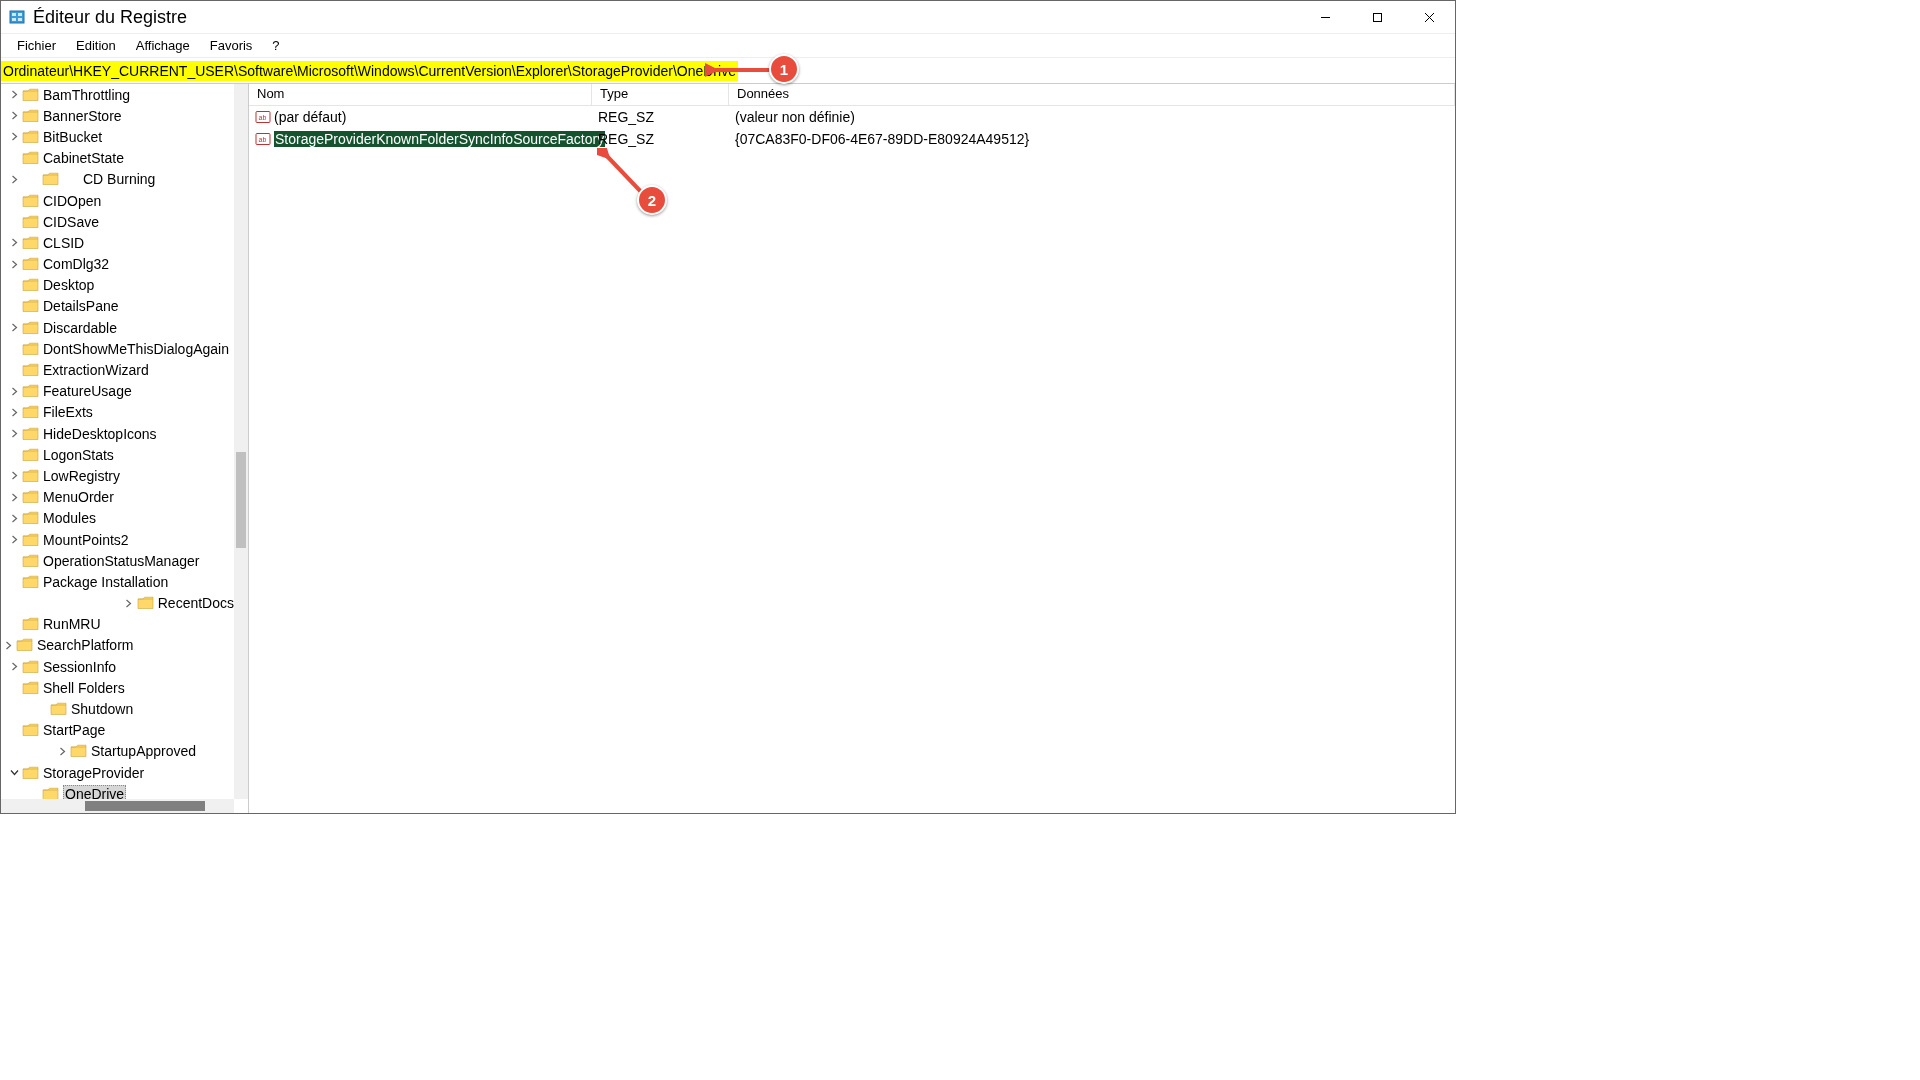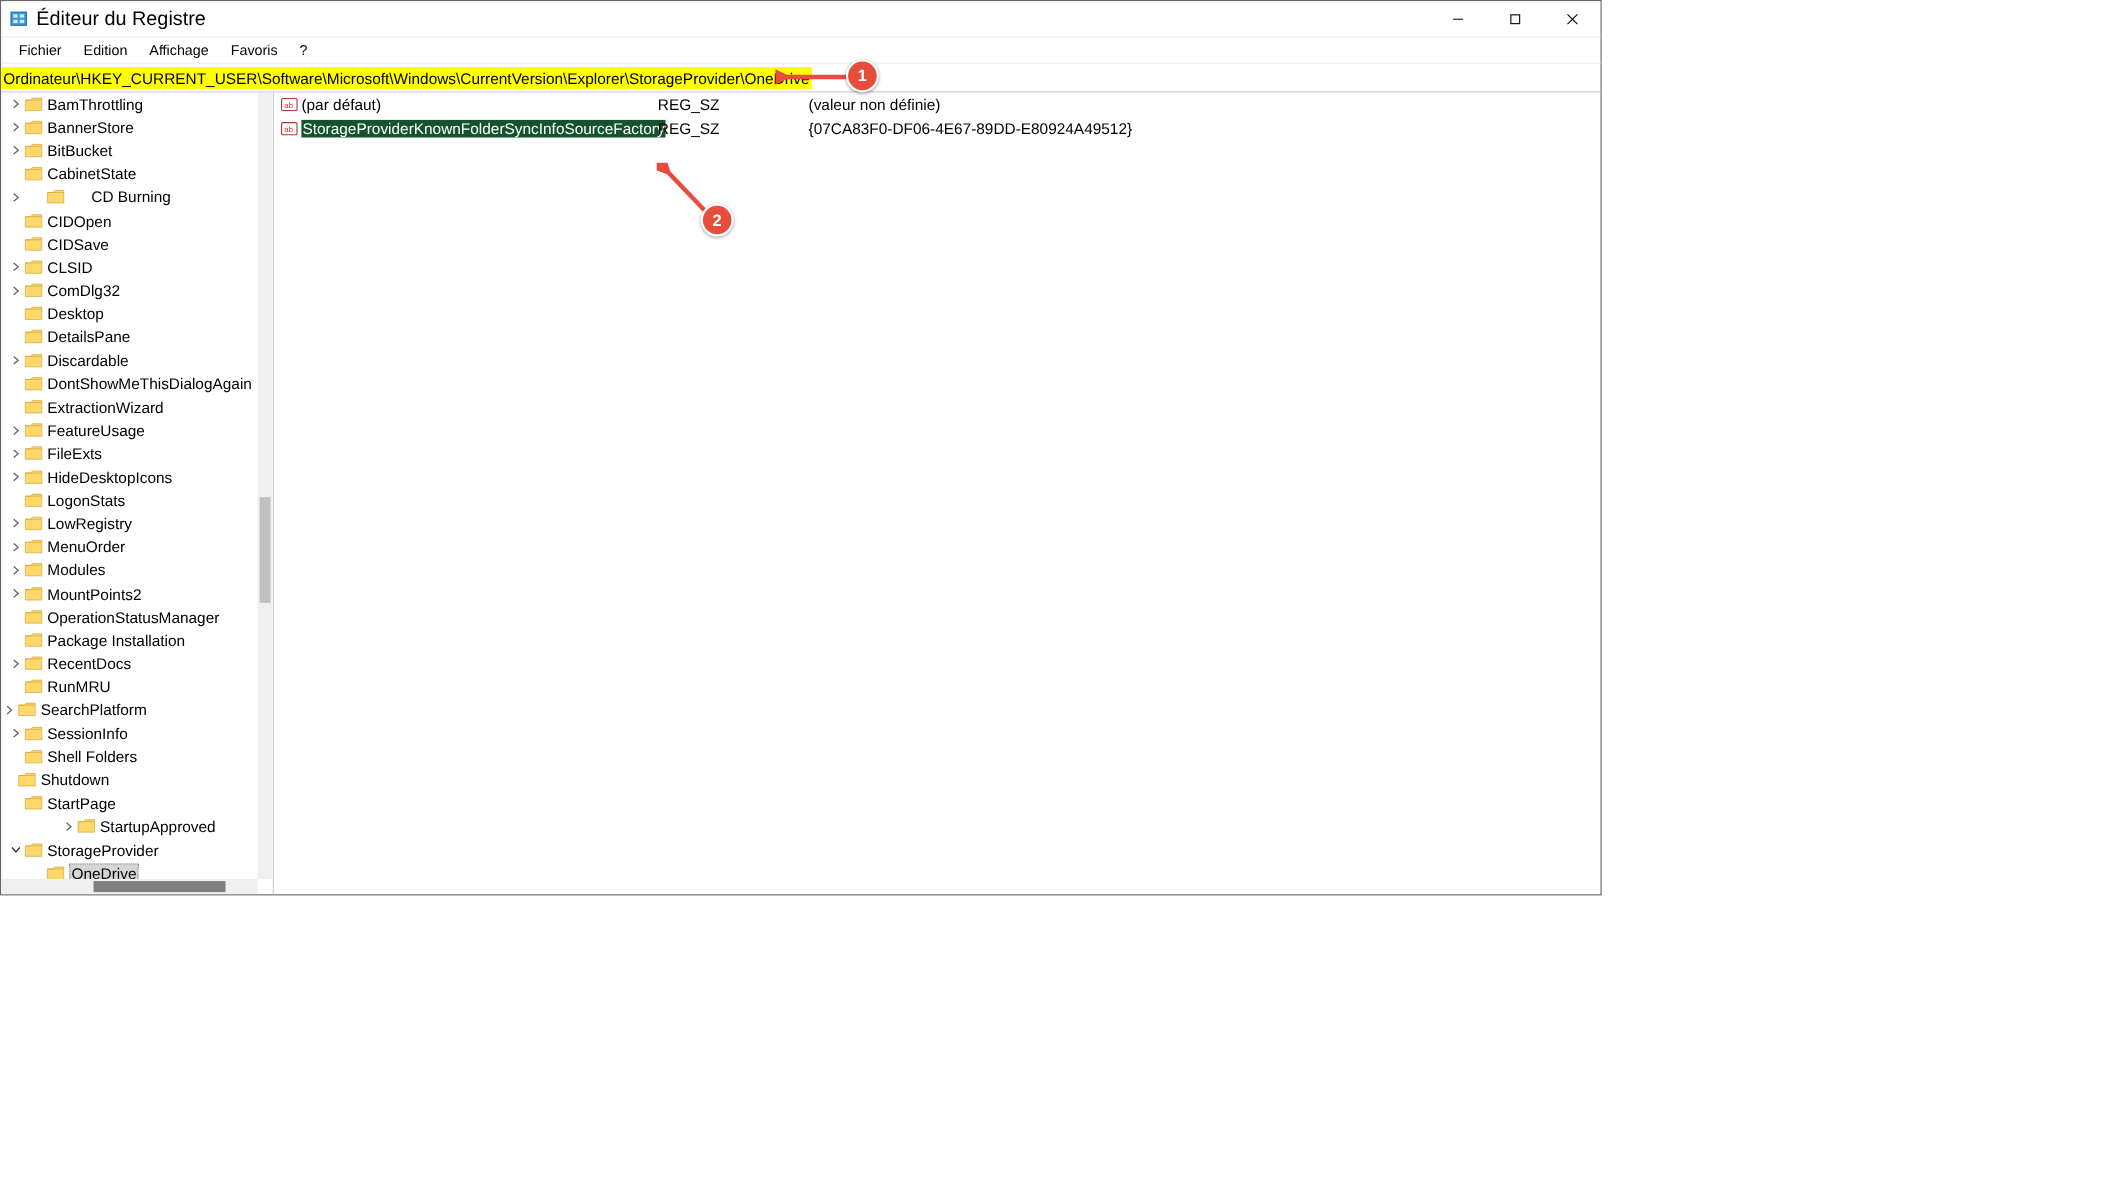--- a/index.html
+++ b/index.html
@@ -393,21 +393,21 @@
           <div class="node" style="padding-left: 6px;">
             <span class="noexp"></span>
             <span class="folder">
               <svg viewBox="0 0 17 14">
                 <path d="M1 3 L6 3 L7.5 1.2 L16 1.2 L16 12.5 L1 12.5 Z" fill="#ffd869" stroke="#caa43a" stroke-width="0.6"></path>
                 <path d="M1 3 L16 3" stroke="#caa43a" stroke-width="0.6"></path>
               </svg>
             </span>
             <span class="node-label">Package Installation</span>
           </div>
-          <div class="node" style="padding-left: 6px;">
+          <div class="node" style="padding-left: 6px; justify-content: flex-end;">
             <span class="expander">
               <svg viewBox="0 0 9 9">
                 <path d="M2.5 1 L6.5 4.5 L2.5 8" fill="none" stroke="#666" stroke-width="1.2"></path>
               </svg>
             </span>
             <span class="folder">
               <svg viewBox="0 0 17 14">
                 <path d="M1 3 L6 3 L7.5 1.2 L16 1.2 L16 12.5 L1 12.5 Z" fill="#ffd869" stroke="#caa43a" stroke-width="0.6"></path>
                 <path d="M1 3 L16 3" stroke="#caa43a" stroke-width="0.6"></path>
               </svg>
@@ -455,21 +455,21 @@
           <div class="node" style="padding-left: 6px;">
             <span class="noexp"></span>
             <span class="folder">
               <svg viewBox="0 0 17 14">
                 <path d="M1 3 L6 3 L7.5 1.2 L16 1.2 L16 12.5 L1 12.5 Z" fill="#ffd869" stroke="#caa43a" stroke-width="0.6"></path>
                 <path d="M1 3 L16 3" stroke="#caa43a" stroke-width="0.6"></path>
               </svg>
             </span>
             <span class="node-label">Shell Folders</span>
           </div>
-          <div class="node" style="padding-left: 0;">
+          <div class="node" style="padding-left: 10px; margin-left: 24px;">
             <span class="noexp"></span>
             <span class="folder">
               <svg viewBox="0 0 17 14">
                 <path d="M1 3 L6 3 L7.5 1.2 L16 1.2 L16 12.5 L1 12.5 Z" fill="#ffd869" stroke="#caa43a" stroke-width="0.6"></path>
                 <path d="M1 3 L16 3" stroke="#caa43a" stroke-width="0.6"></path>
               </svg>
             </span>
             <span class="node-label">Shutdown</span>
           </div>
           <div class="node" style="padding-left: 6px;">
@@ -522,20 +522,25 @@
           </div>
         </div>
       <div class="tree-scroll-v">
           <div class="thumb"></div>
         </div>
       <div class="tree-scroll-h">
           <div class="thumb"></div>
         </div>
     </div>
     <div class="list">
+      <div class="list-header">
+        <div class="col name">Nom</div>
+        <div class="col type">Type</div>
+        <div class="col data">Données</div>
+      </div>
       <div id="rows">
           <div class="row">
             <div class="cell name">
               <span class="valicon">
                 <svg viewBox="0 0 16 16">
                   <rect x="1" y="2.5" width="14" height="11" rx="1" fill="#fff" stroke="#b33" stroke-width="1"></rect>
                   <text x="3.5" y="11" font-size="7" fill="#b33" font-family="Segoe UI">ab</text>
                 </svg>
               </span>
               <span class="valname">(par défaut)</span>

